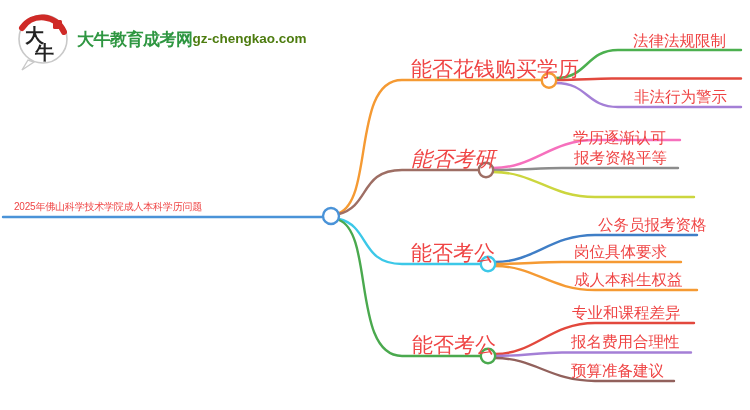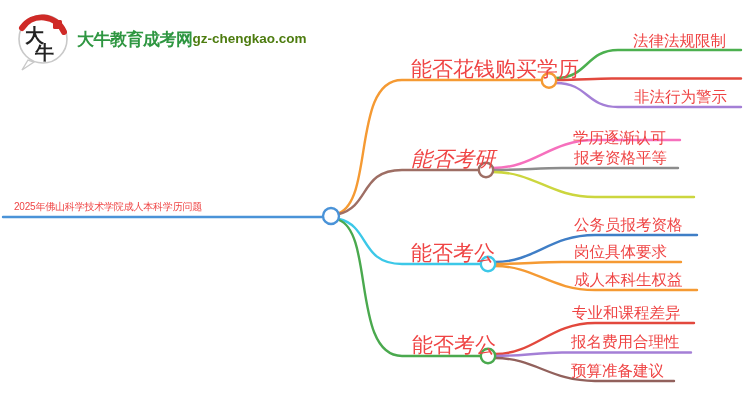--- a/index.html
+++ b/index.html
@@ -82,21 +82,21 @@
   <div class="node-label branch-label" style="left:411px;top:150px;font-style:italic;">能否考研</div>
   <div class="node-label branch-label" style="left:411px;top:244px;">能否考公</div>
   <div class="node-label branch-label" style="left:412px;top:336px;">能否考公</div>
 
   <div class="node-label" style="left:633px;top:32px;">法律法规限制</div>
   <div class="node-label" style="left:634px;top:88px;">非法行为警示</div>
 
   <div class="node-label" style="left:573px;top:121px;margin-top:8px;">学历逐渐认可</div>
   <div class="node-label" style="left:574px;top:149px;">报考资格平等</div>
 
-  <div class="node-label" style="left:574px;top:216px;">公务员报考资格</div>
+  <div class="node-label" style="left:598px;top:216px;">公务员报考资格</div>
   <div class="node-label" style="left:574px;top:243px;">岗位具体要求</div>
   <div class="node-label" style="left:574px;top:271px;">成人本科生权益</div>
 
   <div class="node-label" style="left:572px;top:304px;">专业和课程差异</div>
   <div class="node-label" style="left:571px;top:362px;">预算准备建议</div>
   <div class="node-label" style="left:571px;top:333px;">报名费用合理性</div>
 
 </div>
 
 </body></html>

